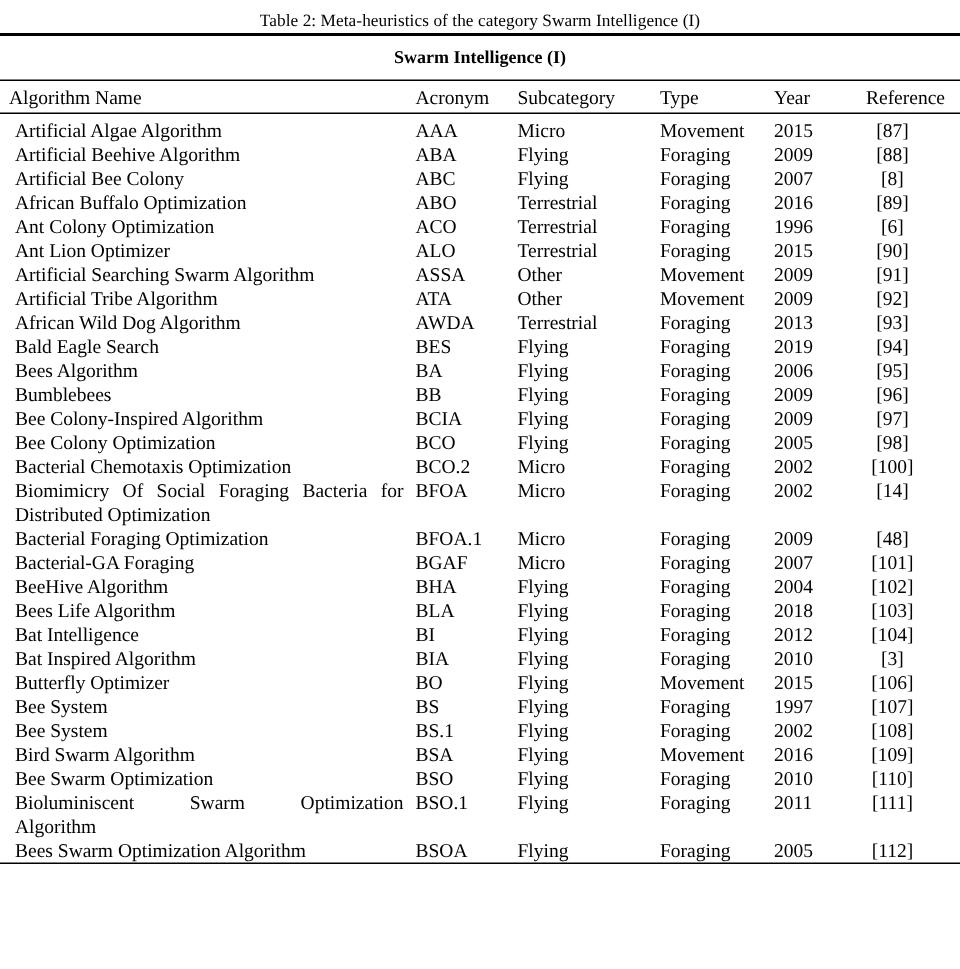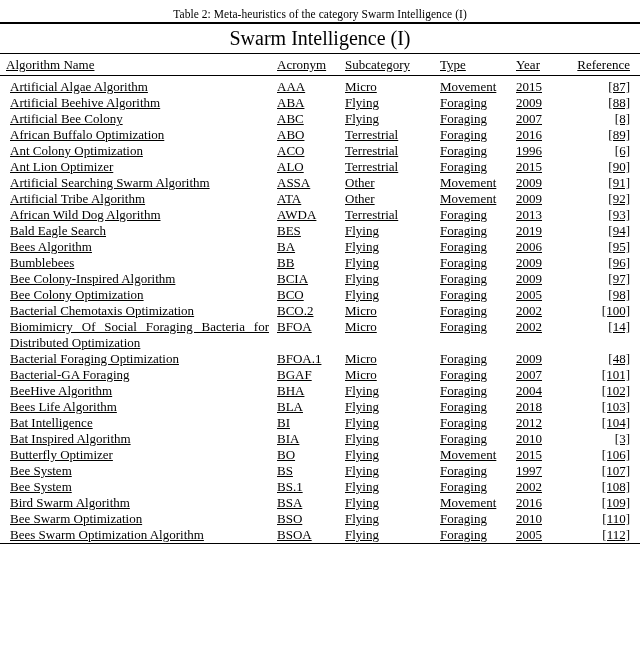--- a/index.html
+++ b/index.html
@@ -35,31 +35,30 @@
     border-top: 1.6px solid #000;
   }
   .rule-head {
     border-top: 1px solid #000;
   }
   .rule-bottom {
     border-top: 1.6px solid #000;
   }
   .title-row {
     text-align: center;
-    font-weight: normal;
-    font-size: 20px;
+    font-weight: bold;
+    font-size: 12px;
     line-height: 27px;
     padding: 1px 0 1px 0;
   }
   table.tbl {
     width: 624px;
     border-collapse: collapse;
     font-size: 13px;
     table-layout: fixed;
-    text-decoration: underline;
   }
   table.tbl td, table.tbl th {
     padding: 0;
     vertical-align: top;
     font-weight: normal;
   }
   .col-name   { width: 277px; }
   .col-acr    { width: 68px; }
   .col-sub    { width: 95px; }
   .col-type   { width: 76px; }
@@ -97,21 +96,21 @@
     display: block;
     text-align: justify;
     text-align-last: justify;
     white-space: normal;
   }
   tbody td.name.just > span.l2 {
     display: block;
     text-align: right;
   }
   tbody td.ref {
-    text-align: right;
+    text-align: center;
     padding-right: 4px;
   }
 </style>
 </head>
 <body>
 
 <div class="page">
 
   <div class="caption">Table 2: Meta-heuristics of the category Swarm Intelligence (I)</div>
 
@@ -367,20 +366,31 @@
         </tr>
         <tr>
           <td class="name">Bee Swarm Optimization</td>
           <td>BSO</td>
           <td>Flying</td>
           <td>Foraging</td>
           <td>2010</td>
           <td class="ref">[110]</td>
         </tr>
         <tr>
+          <td class="name just">
+            <span class="l1">Bioluminiscent Swarm Optimization</span>
+            <span class="l2">Algorithm</span>
+          </td>
+          <td>BSO.1</td>
+          <td>Flying</td>
+          <td>Foraging</td>
+          <td>2011</td>
+          <td class="ref">[111]</td>
+        </tr>
+        <tr>
           <td class="name">Bees Swarm Optimization Algorithm</td>
           <td>BSOA</td>
           <td>Flying</td>
           <td>Foraging</td>
           <td>2005</td>
           <td class="ref">[112]</td>
         </tr>
       </tbody>
   </table>
 

